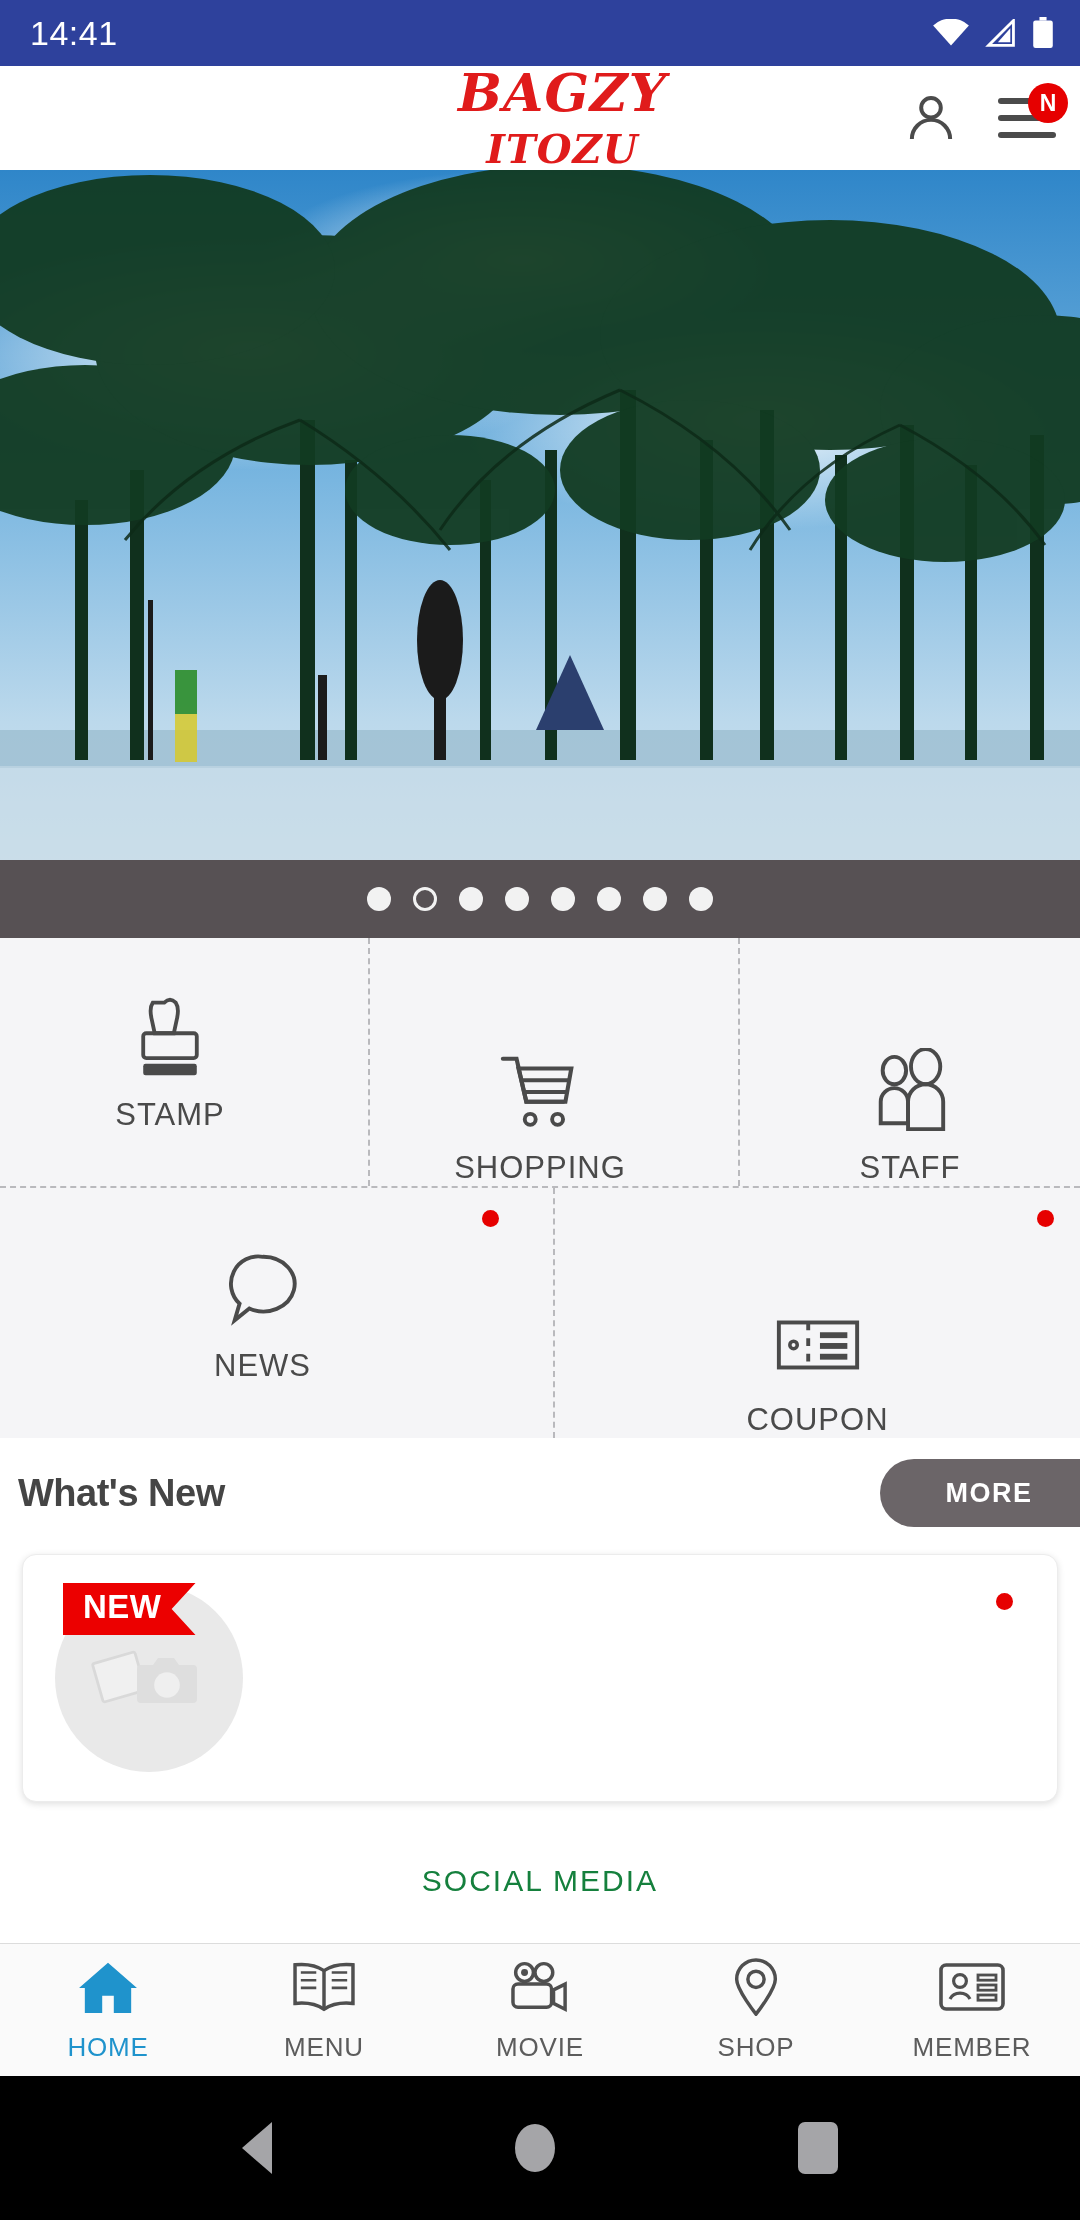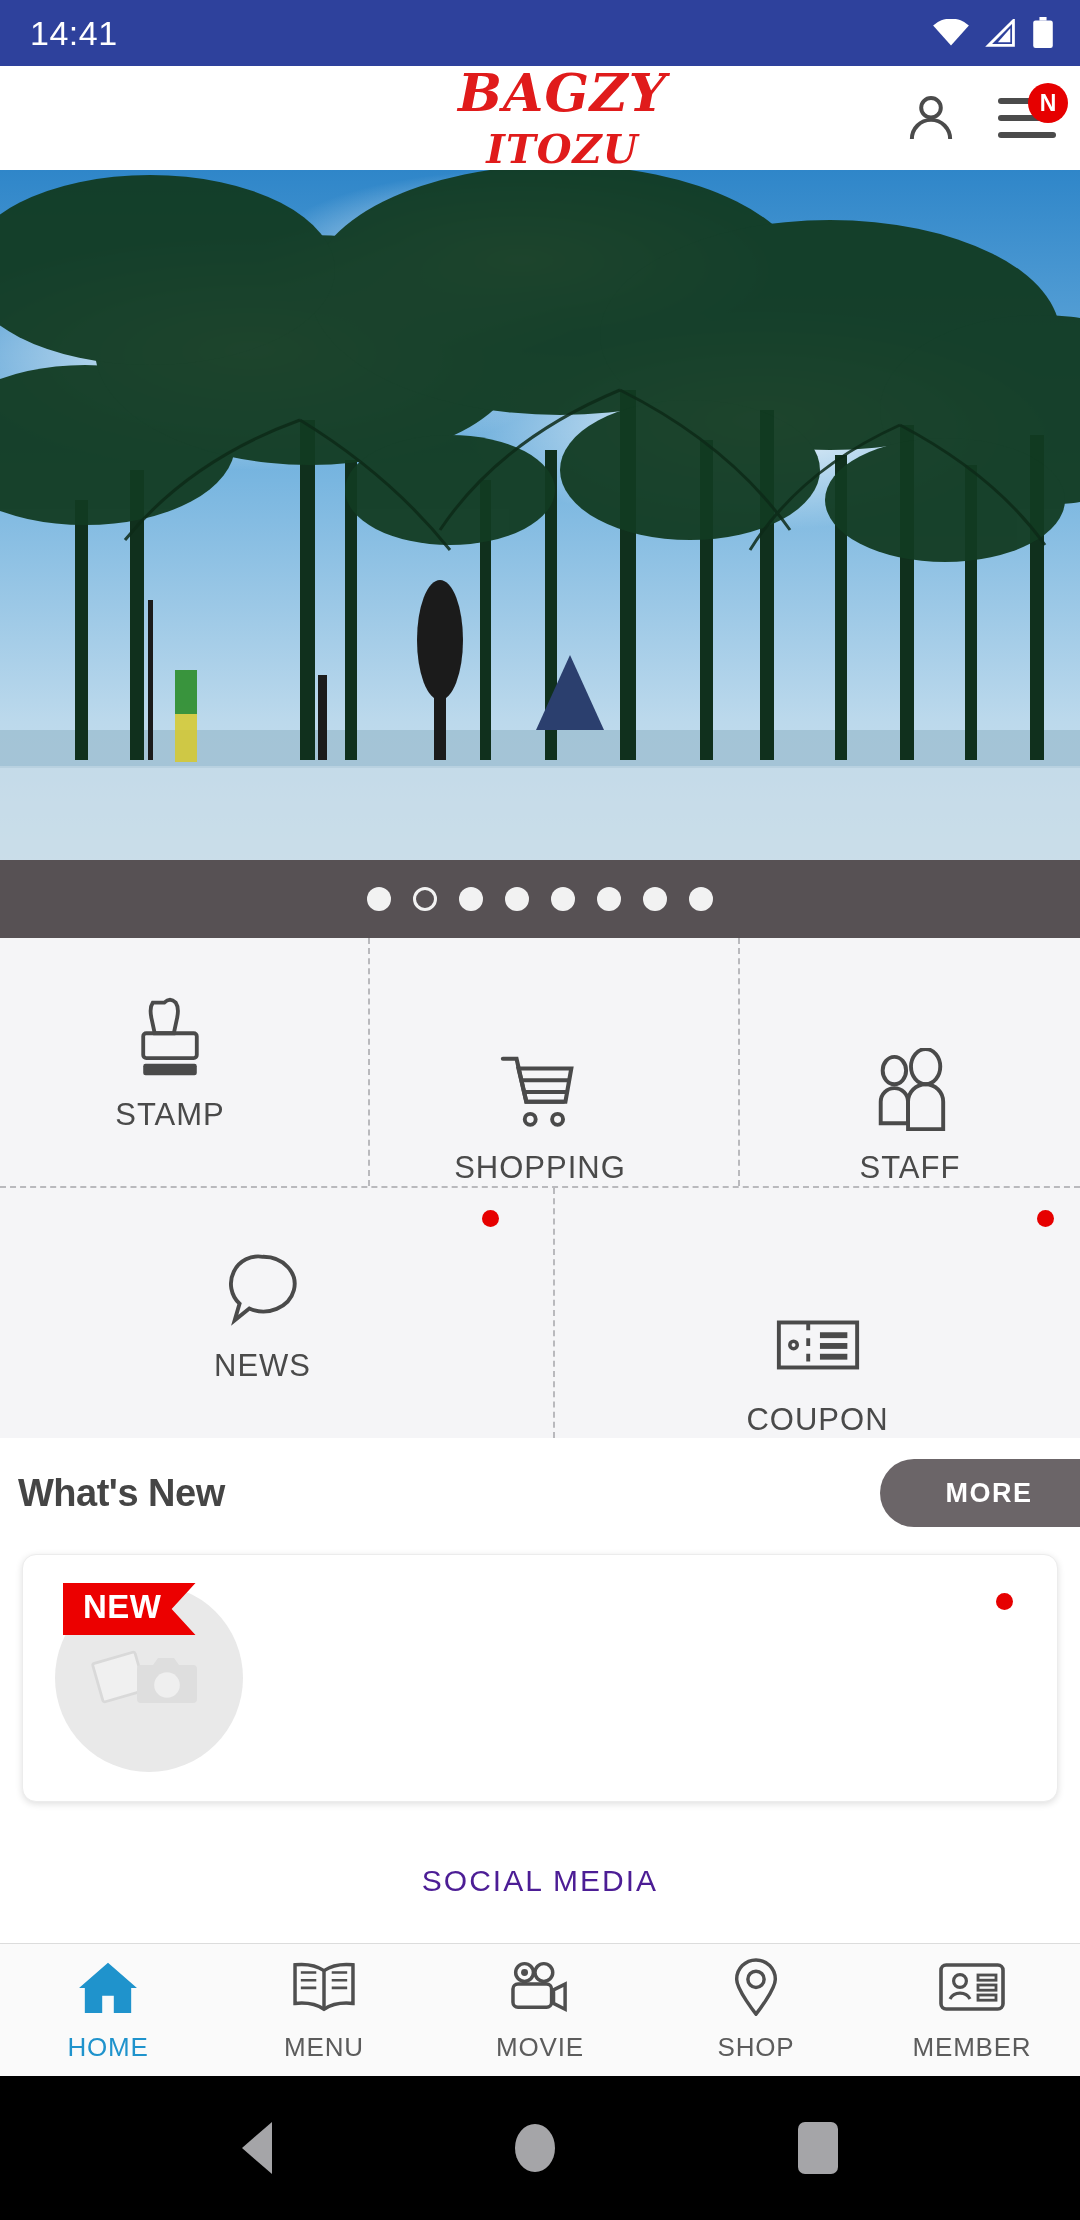--- a/index.html
+++ b/index.html
@@ -132,21 +132,21 @@
   .news-dot{
     position:absolute; right:44px; top:38px;
     width:17px; height:17px; border-radius:50%; background:#e60000;
   }
 
   
   .social{
     background:#fff; text-align:center;
     padding:22px 0 26px;
   }
-  .social-title{ font-size:30px; color:#4c1d95; letter-spacing:2px; }
+  .social-title{ font-size:30px; color:#15803d; letter-spacing:2px; }
 
   
   .bottomnav{
     position:absolute; left:0; right:0; bottom:144px;
     height:133px; background:#fafafa;
     border-top:1px solid #dcdcdc;
     display:flex;
   }
   .nav-item{
     flex:1; display:flex; flex-direction:column;

